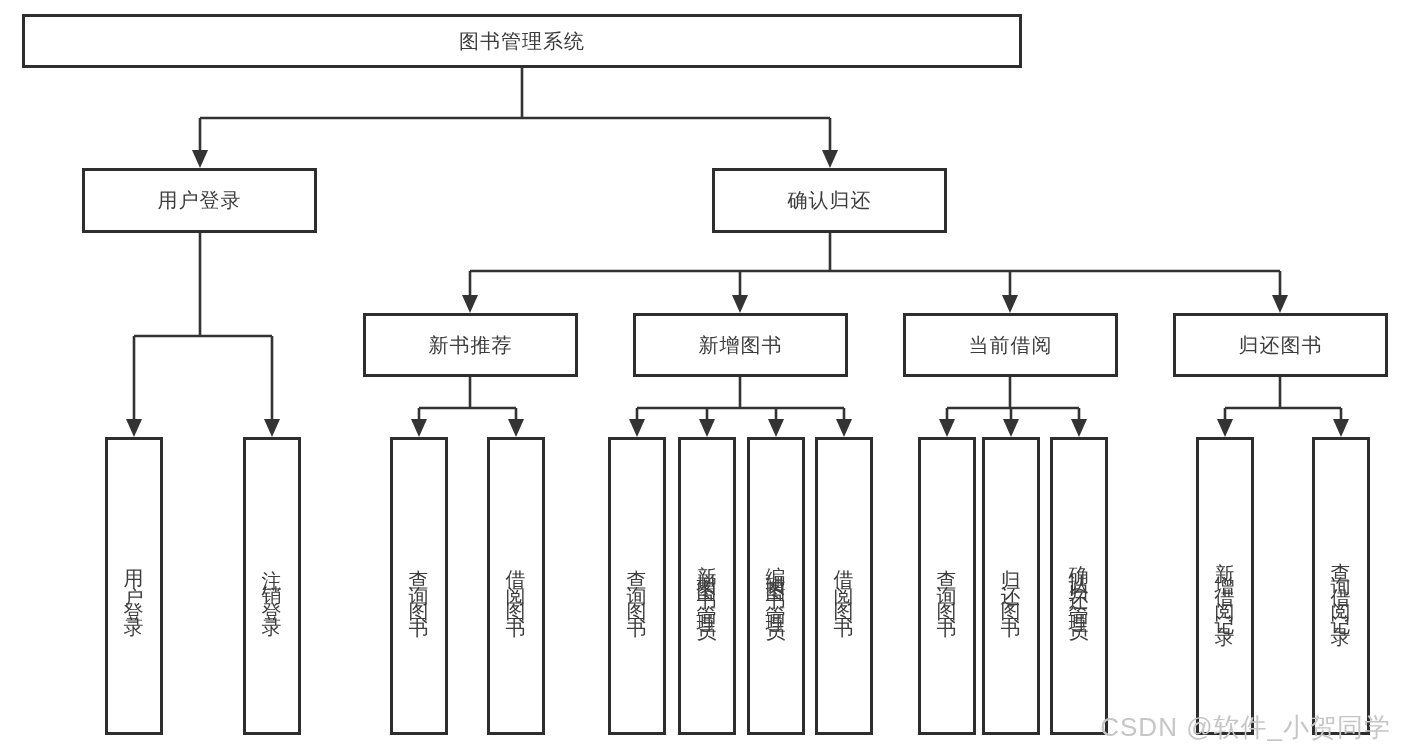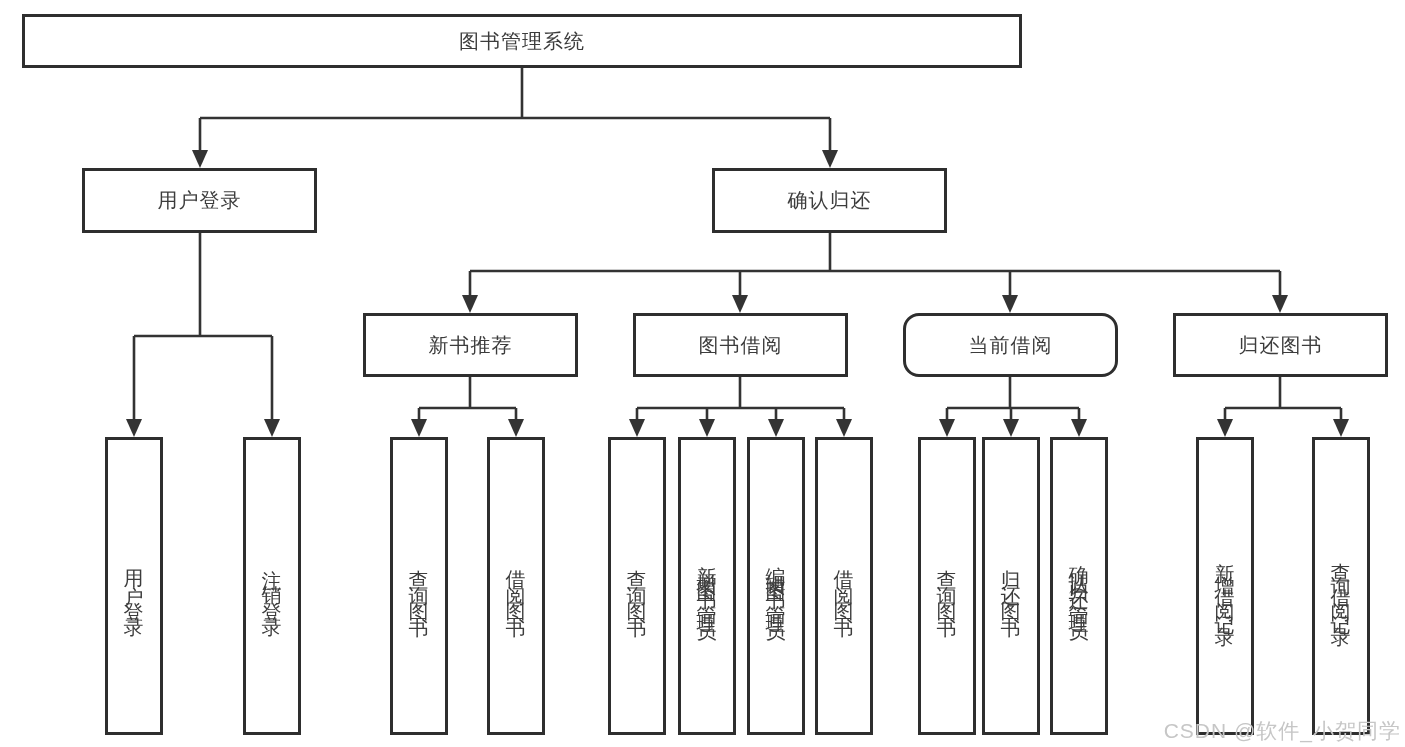--- a/index.html
+++ b/index.html
@@ -23,22 +23,22 @@
   .lvl3{top:313px;width:215px;height:64px;}
   .leaf{top:437px;width:58px;height:298px;}
   .vlabel{
     writing-mode:vertical-rl;text-orientation:mixed;
     font-size:20px;line-height:1;white-space:nowrap;
   }
   .sp16{letter-spacing:16px;}
   .sp13{letter-spacing:13px;}
   .sp8{letter-spacing:8px;}
   .watermark{
-    position:absolute;right:4px;bottom:2px;z-index:3;
-    font-size:21px;color:var(--watermark);letter-spacing:1px;white-space:nowrap;
+    position:absolute;right:14px;bottom:2px;z-index:3;
+    font-size:26px;color:var(--watermark);letter-spacing:1px;white-space:nowrap;
   }
 </style>
 </head>
 <body>
 
 <div class="stage">
 
   <svg class="connectors" width="1405" height="747" viewBox="0 0 1405 747">
     <g>
       <path d="M522 68 V118 M200 118 H830 M200 118 V151 M830 118 V151
@@ -80,23 +80,23 @@
     <span class="hlabel">用户登录</span>
   </div>
   <div class="node lvl2" style="left:712px;">
     <span class="hlabel">确认归还</span>
   </div>
 
   <div class="node lvl3" style="left:363px;">
     <span class="hlabel">新书推荐</span>
   </div>
   <div class="node lvl3" style="left:633px;">
-    <span class="hlabel">图书借阅</span>
+    <span class="hlabel">新增图书</span>
   </div>
-  <div class="node lvl3" style="left:903px;border-radius:16px;">
+  <div class="node lvl3" style="left:903px;">
     <span class="hlabel">当前借阅</span>
   </div>
   <div class="node lvl3" style="left:1173px;">
     <span class="hlabel">归还图书</span>
   </div>
 
   <div class="node leaf" style="left:105px;">
     <span class="vlabel sp16">用户登录</span>
   </div>
   <div class="node leaf" style="left:243px;">

